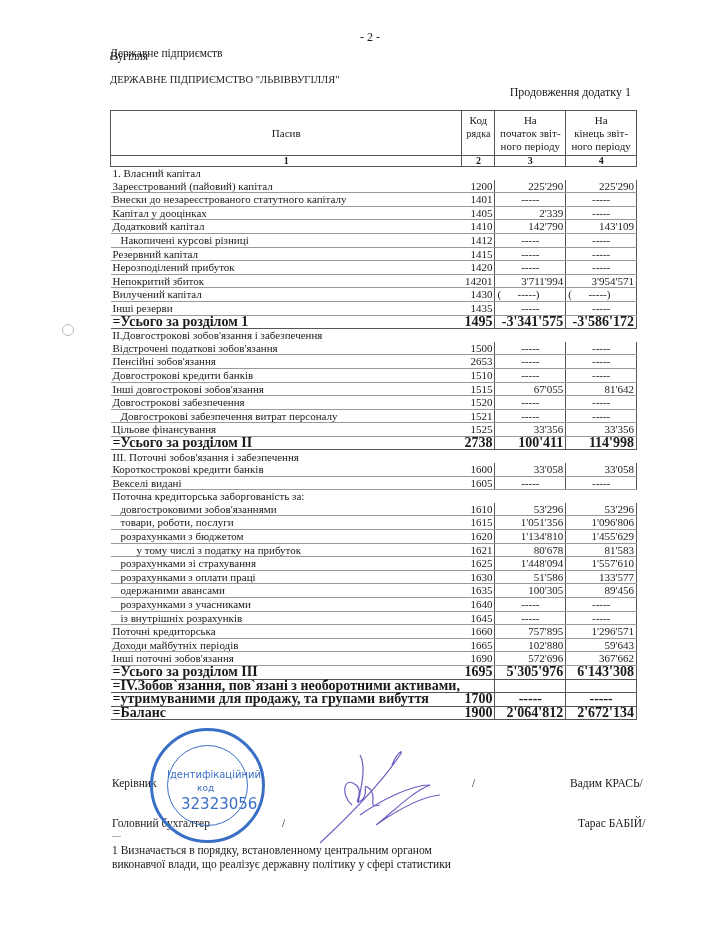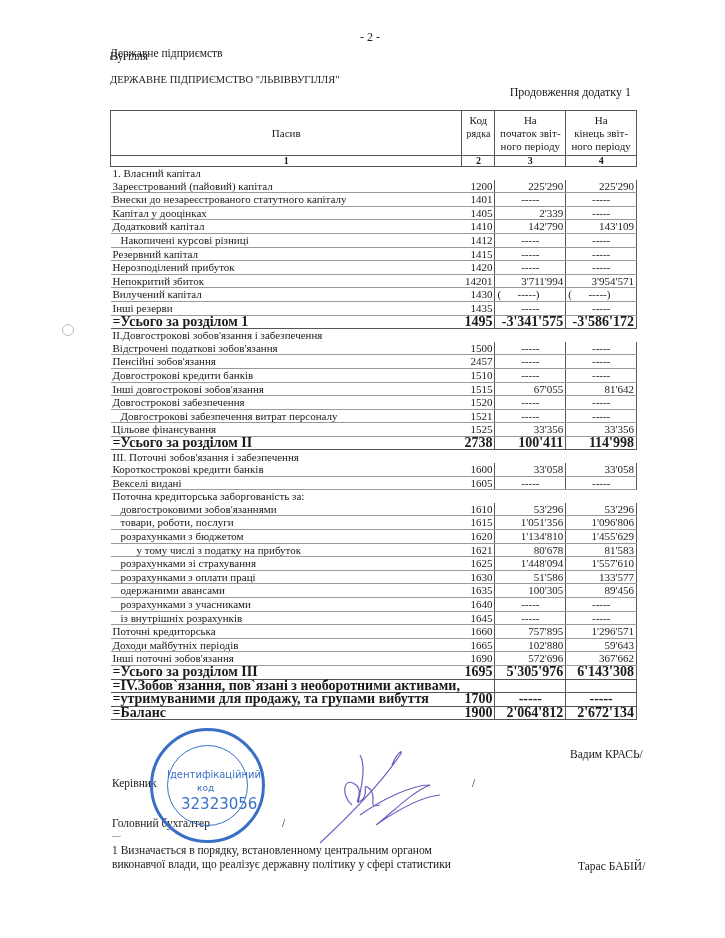--- a/index.html
+++ b/index.html
@@ -159,21 +159,21 @@
         <td colspan="3"></td>
       </tr>
       <tr class="row">
         <td>Відстрочені податкові зобов'язання</td>
         <td class="code">1500</td>
         <td class="dash" style="white-space: pre;">-----</td>
         <td class="dash" style="white-space: pre;">-----</td>
       </tr>
       <tr class="row">
         <td>Пенсійні зобов'язання</td>
-        <td class="code">2457</td>
+        <td class="code">2653</td>
         <td class="dash" style="white-space: pre;">-----</td>
         <td class="dash" style="white-space: pre;">-----</td>
       </tr>
       <tr class="row">
         <td>Довгострокові кредити банків</td>
         <td class="code">1510</td>
         <td class="dash" style="white-space: pre;">-----</td>
         <td class="dash" style="white-space: pre;">-----</td>
       </tr>
       <tr class="row">
@@ -320,24 +320,24 @@
         <td>=Баланс</td>
         <td class="code">1900</td>
         <td class="v" style="white-space: pre;">2'064'812</td>
         <td class="v" style="white-space: pre;">2'672'134</td>
       </tr>
     </tbody>
 </table>
 
 <div class="abs sig" style="left:112px;top:777px">Керівник</div>
 <div class="abs sig" style="left:472px;top:777px">/</div>
-<div class="abs sig" style="left:570px;top:748px">Вадим КРАСЬ/</div>
+<div class="abs sig" style="left:570px;top:777px">Вадим КРАСЬ/</div>
 <div class="abs sig" style="left:112px;top:817px">Головний  бухгалтер</div>
 <div class="abs sig" style="left:282px;top:817px">/</div>
-<div class="abs sig" style="left:578px;top:860px">Тарас БАБІЙ/</div>
+<div class="abs sig" style="left:578px;top:817px">Тарас БАБІЙ/</div>
 <div class="abs sig" style="left:112px;top:831px;font-size:9px;color:#666">---</div>
 <div class="abs sig" style="left:112px;top:844px">1 Визначається в порядку, встановленному центральним органом</div>
 <div class="abs sig" style="left:112px;top:858px">виконавчої влади, що реалізує державну політику у сфері статистики</div>
 
 <svg class="abs" style="left:300px;top:745px" width="170" height="100">
   <g fill="none" stroke="#6a5fc0" stroke-width="1.2">
     <path d="M52 60 C40 50 44 30 56 40 C66 48 50 62 62 55 C70 48 60 36 70 44 C78 52 66 64 80 60 M60 10 C66 20 62 40 58 58"></path>
     <path d="M20 98 C50 70 80 40 100 10 C104 4 98 6 92 20 M60 70 C80 56 110 40 130 40 C110 48 90 70 76 80 C96 66 120 52 140 50"></path>
   </g>
 </svg>

